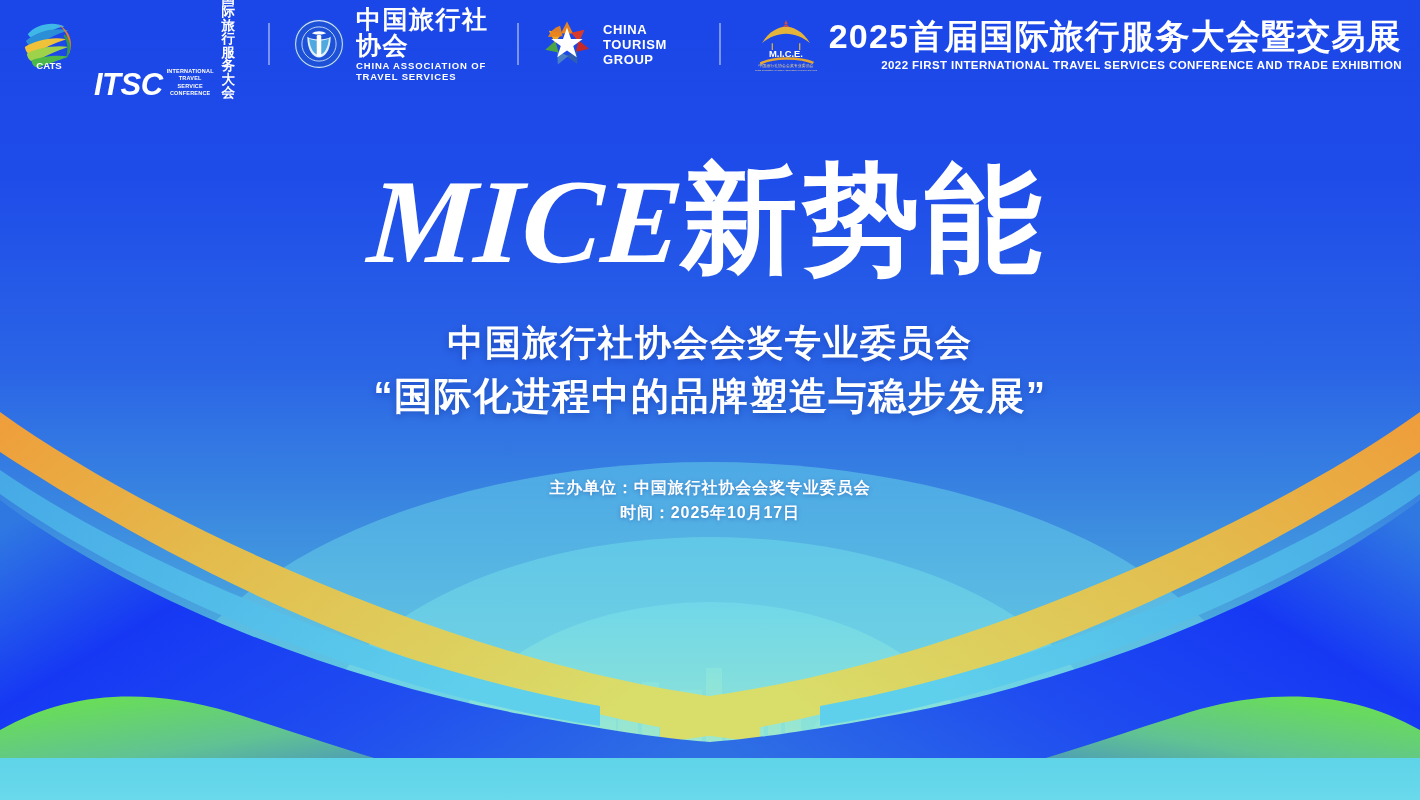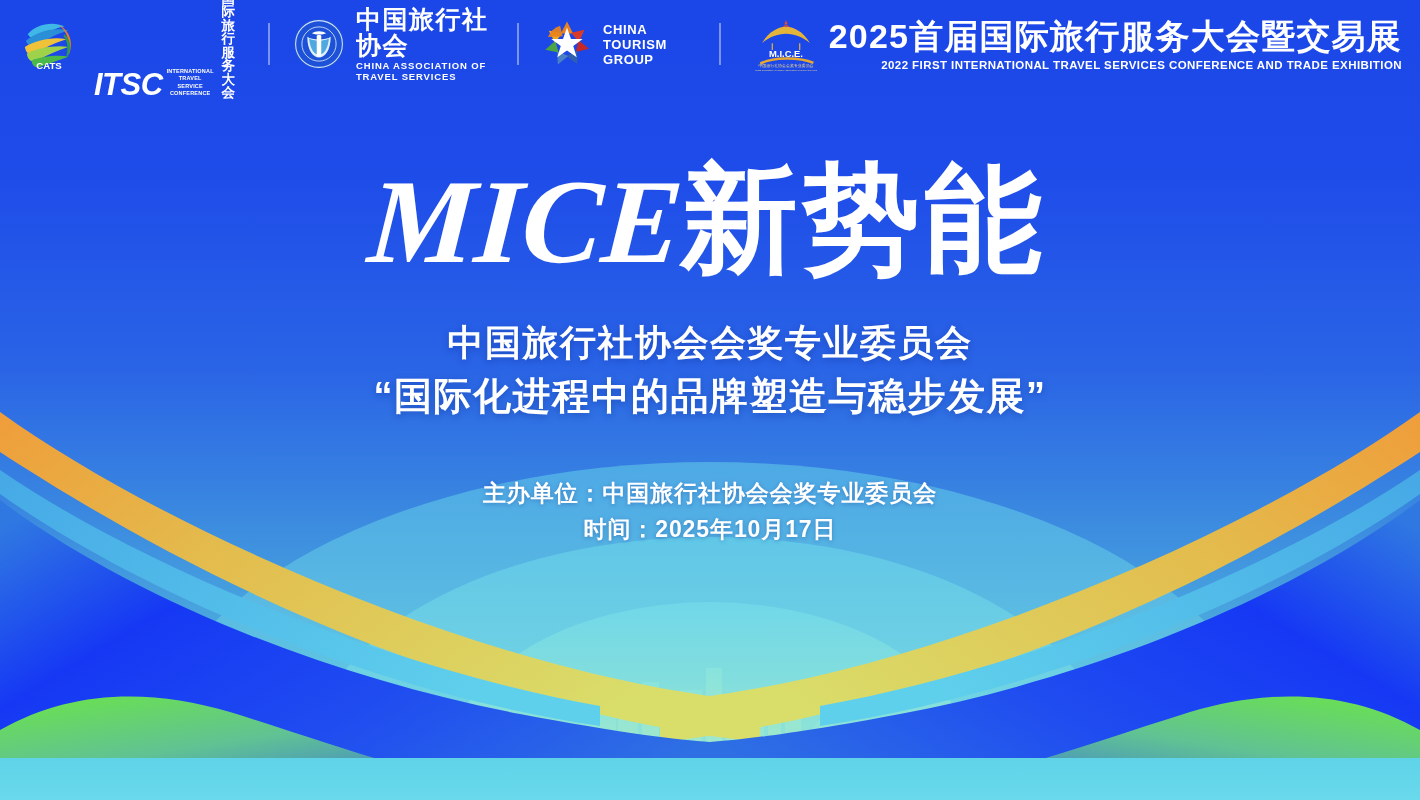--- a/index.html
+++ b/index.html
@@ -95,21 +95,21 @@
     line-height:1.28;
   }
   .sub2{
     margin-top:6px;
     font-size:38px;font-weight:bold;color:#fff;letter-spacing:1.5px;
     text-shadow:0 2px 7px rgba(10,40,140,.40);
     line-height:1.28;
   }
   .meta{margin-top:54px;}
   .meta-line{
-    font-size:23px;font-weight:bold;color:#fff;letter-spacing:.9px;
+    font-size:16px;font-weight:bold;color:#fff;letter-spacing:.9px;
     line-height:1.58;
     text-shadow:0 1px 4px rgba(10,40,140,.35);
   }
 </style>
 </head>
 <body>
 
 <div id="stage">
 
   <svg class="art" viewBox="0 0 1420 800" preserveAspectRatio="none">

